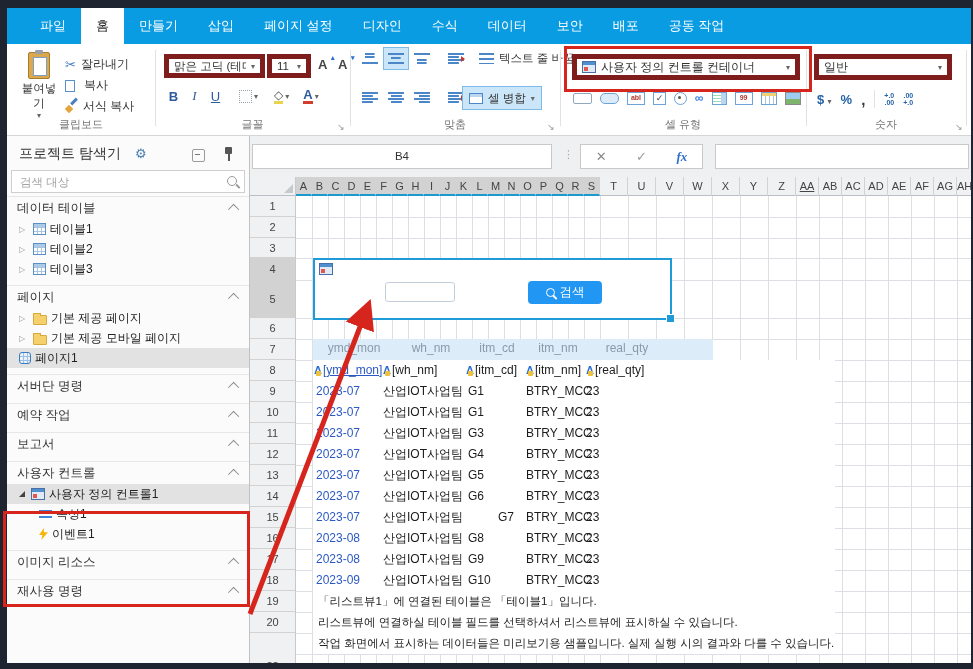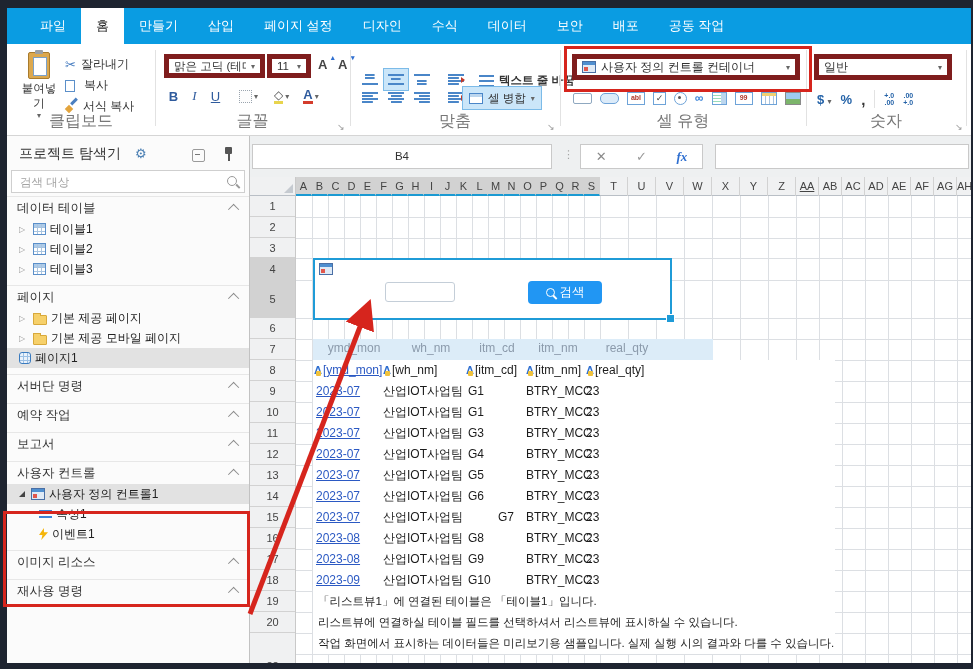--- a/index.html
+++ b/index.html
@@ -5,21 +5,21 @@
   html,body{margin:0;padding:0;background:#555;}
   #window{position:relative;width:973px;height:669px;background:#a3a3a3;font-family:"Liberation Sans",sans-serif;overflow:hidden;-webkit-font-smoothing:antialiased;}
   #content{position:absolute;left:7px;top:8px;width:964px;height:655px;background:#fff;}
   
   #menubar{position:absolute;left:0;top:0;width:964px;height:36px;background:#0a9ce2;display:flex;align-items:stretch;padding-left:18px;box-sizing:border-box;}
   .tab{color:#fff;font-size:13px;display:flex;align-items:center;padding:0 15px;cursor:default;}
   .tab.active{background:#fff;color:#1b1b1b;}
   
   #ribbon{position:absolute;left:0;top:36px;width:964px;height:92px;background:#fff;border-bottom:1px solid #d5d5d5;box-sizing:border-box;font-size:12px;color:#333;}
   .rdiv{position:absolute;top:6px;height:76px;width:1px;background:#e2e2e2;}
-  .glabel{position:absolute;bottom:3px;font-size:16px;color:#777;text-align:center;}
+  .glabel{position:absolute;bottom:3px;font-size:11px;color:#777;text-align:center;}
   .corner-exp{position:absolute;bottom:3px;font-size:9px;color:#999;}
   .caret{font-size:8px;color:#666;}
   .sbtn{display:flex;align-items:center;gap:5px;height:21px;cursor:default;white-space:nowrap;}
   .combo{position:absolute;background:#fff;border:5px solid #7f1d1d;display:flex;align-items:center;box-sizing:border-box;padding:0 5px;gap:5px;}
   .combo .caret{margin-left:auto;}
   
   .ic{display:inline-block;vertical-align:middle;box-sizing:border-box;}
   .ic-clipboard{position:relative;width:22px;height:27px;background:#dca84e;border:1px solid #a87b2d;border-radius:2px;}
   .ic-clipboard:before{content:'';position:absolute;left:6px;top:-3px;width:8px;height:4px;background:#9aa0a6;border-radius:1px;}
   .ic-clipboard:after{content:'';position:absolute;left:4px;top:4px;width:12px;height:17px;background:#fff;border:1px solid #7aa0c8;}
@@ -128,21 +128,21 @@
   .hl-line{position:absolute;left:46px;right:0;height:1px;background:#dcdfe3;}
   #lv-white{position:absolute;left:63px;top:183px;width:522px;height:294px;background:#fff;}
   #lv-headstrip{position:absolute;left:63px;top:162px;width:400px;height:21px;background:#dcecf8;}
   .lvh{position:absolute;top:164px;text-align:center;font-size:12px;color:#8b9aab;}
   .lvf{position:absolute;top:186px;font-size:12px;color:#1b1b1b;white-space:nowrap;}
   .lvf .aicon{position:relative;color:#2f6fd0;font-weight:bold;font-size:11px;margin-right:1px;}
   .lvf .aicon:after{content:'';position:absolute;left:2px;bottom:0;width:5px;height:5px;background:#f0c23c;border-radius:1px;}
   .lvf.f0 .ftxt{color:#2b59c3;text-decoration:underline;}
   .lvrow{position:absolute;left:0;height:21px;width:600px;}
   .lvc{position:absolute;top:0;font-size:12px;color:#1b1b1b;white-space:nowrap;line-height:21px;}
-  .lvc.link{color:#2b59c3;text-decoration:underline;}
+  .lvc.link{color:#2b59c3;}
   .note{position:absolute;left:68px;font-size:11.5px;color:#222;white-space:nowrap;line-height:21px;}
   
   #controlbox{position:absolute;left:63px;top:81px;width:359px;height:62px;border:2px solid #1f9bd7;background:#fff;box-sizing:border-box;}
   #controlbox .ic-window{position:absolute;left:4px;top:3px;}
   #ctl-input{position:absolute;left:70px;top:22px;width:70px;height:20px;border:1px solid #c4ced8;border-radius:3px;background:#fff;box-sizing:border-box;}
   #ctl-btn{position:absolute;left:213px;top:21px;width:74px;height:23px;background:#2196f3;border-radius:4px;color:#fff;font-size:12.5px;display:flex;align-items:center;justify-content:center;gap:5px;}
   #ctl-btn .mag{position:relative;border-color:#fff;width:7px;height:7px;}
   #ctl-btn .mag:after{background:#fff;}
   #ctl-handle{position:absolute;right:-5px;bottom:-5px;width:7px;height:7px;background:#1f9bd7;border:1px solid #fff;}
   
@@ -223,21 +223,21 @@
         <span style="width:10px;"></span>
         <span class="u-red" style="font-weight:bold;color:#2f5b9d;font-size:13px;">A</span>
         <span class="caret">▾</span>
       </div>
       <div class="glabel" style="left:148px;width:195px;">글꼴</div>
       <span class="corner-exp" style="left:330px;">↘</span>
     </div>
     <div class="rdiv" style="left:343px;"></div>
 
     <div>
-      <div style="position:absolute;left:350px;top:24px;display:flex;align-items:flex-end;font-weight:bold;">
+      <div style="position:absolute;left:350px;top:3px;display:flex;align-items:center;">
         <span class="albox">
               <span class="al v"></span>
             </span>
         <span class="albox hl">
               <span class="al vm"></span>
             </span>
         <span class="albox">
               <span class="al vb"></span>
             </span>
         <span style="width:8px;"></span>

